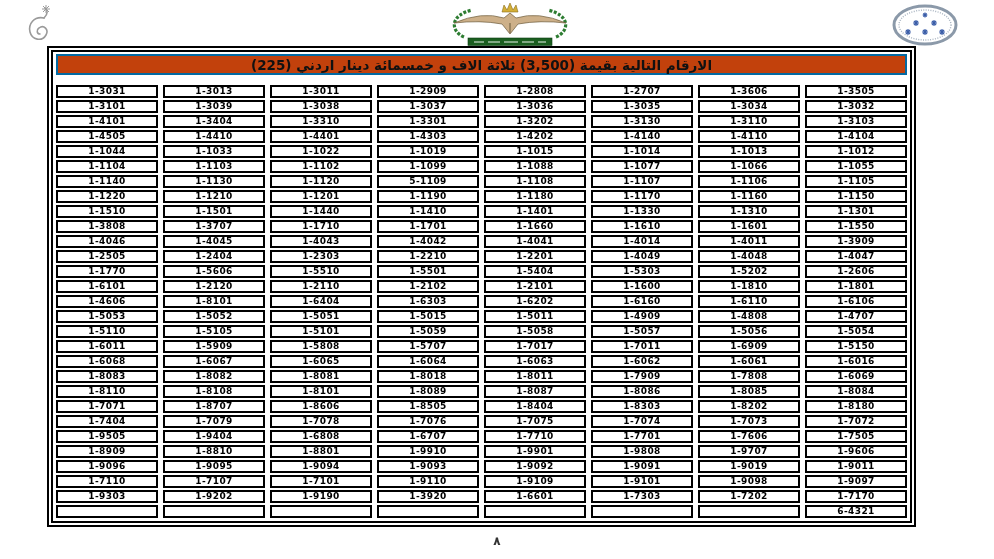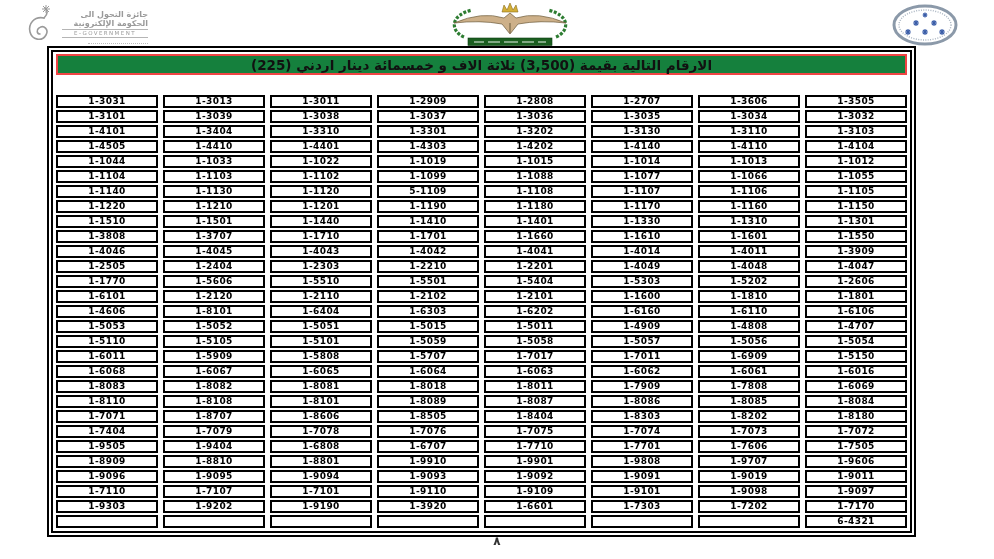--- a/index.html
+++ b/index.html
@@ -20,28 +20,28 @@
   .emblem{position:absolute;left:442px;top:1px;}
   .seal{position:absolute;left:888px;top:2px;}
 
   
   .doc-table{
     position:absolute;left:47px;top:46px;width:869px;
     border:6px double #000;background:#fff;box-sizing:border-box;
     padding:2px 3px 3px 3px;
   }
   .title-band{
-    box-sizing:border-box;border:2px solid #ef4444;background:#15803d;
+    box-sizing:border-box;border:2px solid #0369a1;background:#c2410c;
     height:21px;display:flex;align-items:center;justify-content:center;
     direction:rtl;font-size:13.5px;font-weight:bold;color:#111;
     letter-spacing:0.2px;
   }
   .grid{
     display:grid;grid-template-columns:repeat(8,1fr);
-    column-gap:5px;row-gap:2px;margin-top:20px;
+    column-gap:5px;row-gap:2px;margin-top:10px;
   }
   .row{display:contents;}
   .cell{
     box-sizing:border-box;border:2px solid #000;background:#fff;
     height:13px;display:flex;align-items:center;justify-content:center;
     font-size:9px;font-weight:bold;color:#000;letter-spacing:0.4px;
     line-height:9px;white-space:nowrap;overflow:hidden;
   }
 
   
@@ -61,26 +61,20 @@
         <path d="M20,14 C10,12 4,20 6,28 C8,36 18,38 22,31 C25,26 20,20 15,24 C12,26 13,30 16,30"></path>
         <path d="M20,14 C24,10 24,6 21,4"></path>
       </g>
       <g stroke="#9a9a9a" stroke-width="1">
         <line x1="22" y1="1" x2="22" y2="9"></line>
         <line x1="18" y1="5" x2="26" y2="5"></line>
         <line x1="19" y1="2" x2="25" y2="8"></line>
         <line x1="19" y1="8" x2="25" y2="2"></line>
       </g>
     </svg>
-    <div class="txt">
-      <div class="l1">جائزة التحول الى</div>
-      <div class="l2">الحكومة الإلكترونية</div>
-      <div class="l3">E-GOVERNMENT</div>
-      <div class="l4"></div>
-    </div>
   </div>
 
   <div class="emblem">
     <svg width="136" height="46" viewBox="0 0 136 46">
 
       <path d="M22,36 C8,30 8,14 30,9" fill="none" stroke="#2e7d32" stroke-width="3.2" stroke-dasharray="3,1.6"></path>
       <path d="M114,36 C128,30 128,14 106,9" fill="none" stroke="#2e7d32" stroke-width="3.2" stroke-dasharray="3,1.6"></path>
 
       <path d="M60,11 L62,4 L65,9 L68,2 L71,9 L74,4 L76,11 Z" fill="#d4af37" stroke="#8a6d1d" stroke-width="0.6"></path>
 

